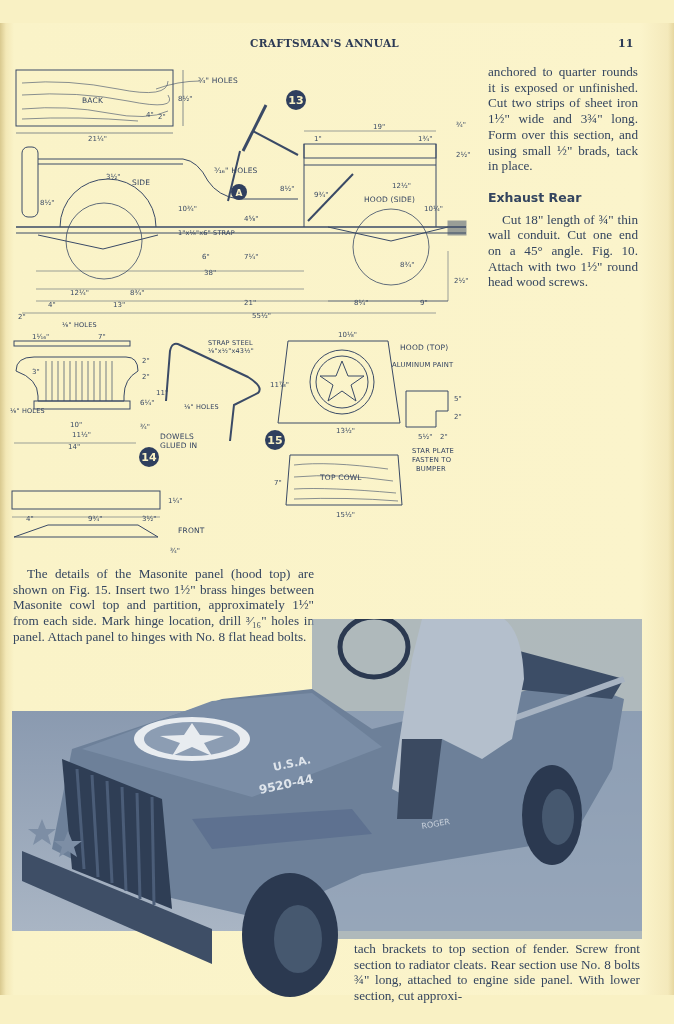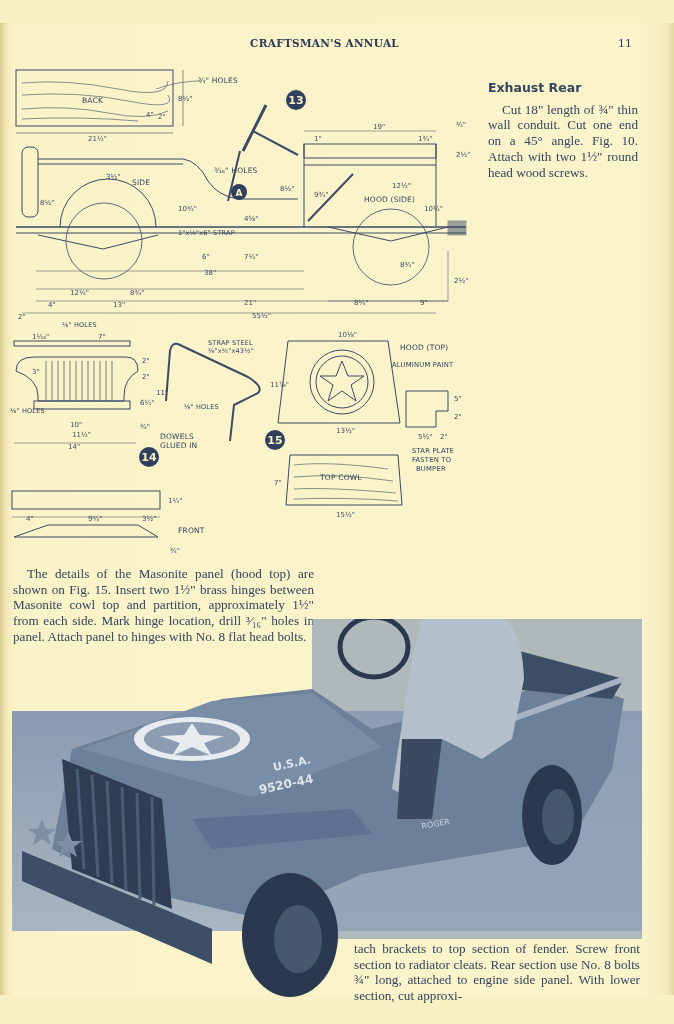--- a/index.html
+++ b/index.html
@@ -18,21 +18,21 @@
   .running-head {
     position: absolute; top: 14px; left: 0; width: 674px; height: 16px;
   }
   .running-title {
     position: absolute; left: 250px; top: 0;
     font-family: "DejaVu Serif", serif; font-weight: bold;
     font-size: 10.5px; letter-spacing: 0.3px; color: #2c3a55;
   }
   .page-number {
     position: absolute; left: 618px; top: 0;
-    font-family: "DejaVu Serif", serif; font-weight: normal;
+    font-family: "DejaVu Serif", serif; font-weight: bold;
     font-size: 11px; color: #2c3a55;
   }
   .col-text {
     position: absolute;
     font-family: "Liberation Serif", serif;
     font-size: 13.2px; line-height: 15.7px; color: #34455f;
     text-align: justify;
   }
   .col-text p { margin: 0; text-indent: 14px; }
   .col-text p.noindent { text-indent: 0; }
@@ -57,20 +57,21 @@
 <body>
 
 <div class="page">
 
   <div class="running-head">
     <span class="running-title">CRAFTSMAN'S ANNUAL</span>
     <span class="page-number">11</span>
   </div>
 
   <div class="col-text right-col" style="top:41px;">
+    <p class="noindent">anchored to quarter rounds it is exposed or unfinished. Cut two strips of sheet iron 1½" wide and 3¾" long. Form over this section, and using small ½" brads, tack in place.</p>
     <div class="sec-head">Exhaust Rear</div>
     <p>Cut 18" length of ¾" thin wall conduit. Cut one end on a 45° angle. Fig. 10. Attach with two 1½" round head wood screws.</p>
   </div>
 
   <div class="diagram">
     <svg viewBox="0 0 470 500" xmlns="http://www.w3.org/2000/svg">
       <g stroke="#3a4a66" fill="none" stroke-width="1">
 
         <rect x="8" y="9" width="157" height="56"></rect>
         <path d="M14 22 Q60 18 110 28 T160 20 M14 34 Q70 30 120 40 T160 34 M14 48 Q60 44 100 52 T160 50 M14 58 Q70 55 130 60" stroke-width="0.6"></path>

